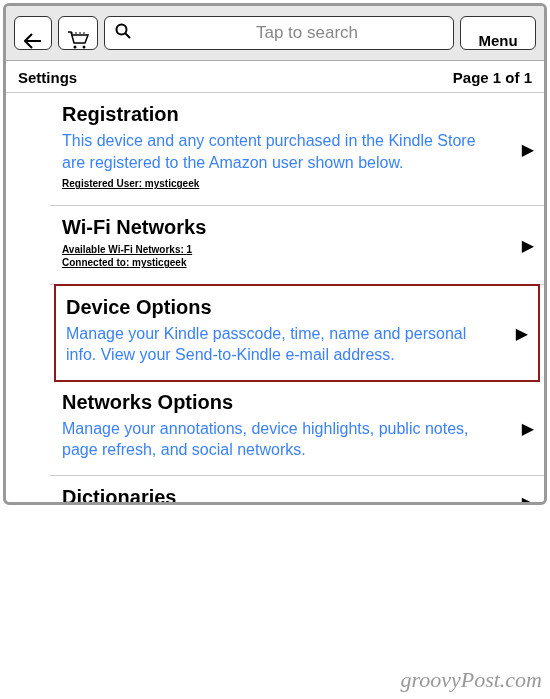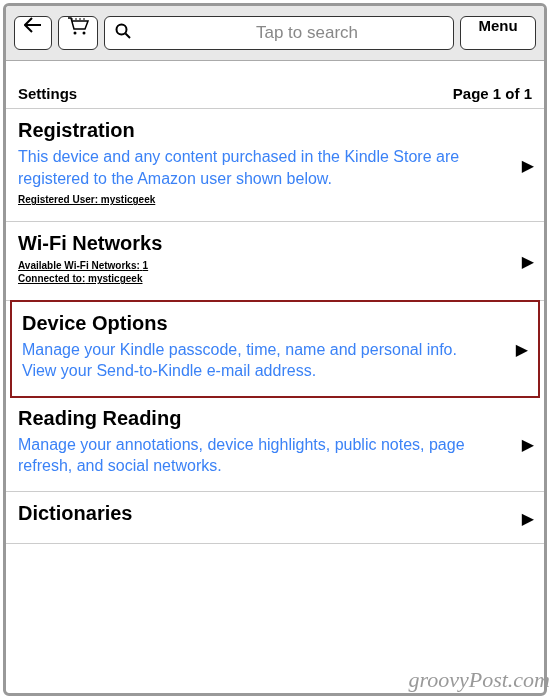--- a/index.html
+++ b/index.html
@@ -12,40 +12,40 @@
       background: #fff;
       width: 550px;
       height: 699px;
       overflow: hidden;
       position: relative;
     }
     .outer-border {
       border: 3px solid #999;
       border-radius: 6px;
       width: 544px;
-      height: 693px;
+      height: 502px;
       margin: 3px;
       background: #fff;
       overflow: hidden;
     }
     .toolbar {
       background: #e8e8e8;
       border-bottom: 1px solid #aaa;
       padding: 10px 8px;
       display: flex;
       gap: 6px;
       align-items: center;
     }
     .tb-btn {
       background: #fff;
       border: 1.5px solid #333;
       border-radius: 6px;
       height: 34px;
       display: flex;
-      align-items: flex-start;
+      align-items: flex-end;
       justify-content: center;
       cursor: pointer;
     }
     .back-btn {
       width: 38px;
     }
     .cart-btn {
       width: 40px;
     }
     .search-box {
@@ -67,27 +67,28 @@
       margin-left: -20px;
     }
     .menu-btn {
       width: 76px;
       font-weight: bold;
       font-size: 15px;
     }
     .header-row {
       display: flex;
       justify-content: space-between;
-      padding: 24px 12px 6px;
+      padding: 8px 12px 6px;
       font-size: 15px;
       font-weight: bold;
       border-bottom: 1px solid #ccc;
     }
     .settings-list {
       padding: 0;
+      margin-left: 44px;
     }
     .setting-item {
       border-bottom: 1px solid #ccc;
       padding: 10px 14px 14px 12px;
       position: relative;
       cursor: pointer;
     }
     .setting-item.highlighted {
       border: 2px solid #8b1a1a;
       margin: -1px 4px;
@@ -115,21 +116,21 @@
       position: absolute;
       right: 10px;
       top: 50%;
       transform: translateY(-50%);
       font-size: 16px;
       color: #000;
     }
     .watermark {
       position: absolute;
       bottom: 6px;
-      right: 0;
+      right: 8px;
       font-family: Georgia, serif;
       font-style: italic;
       font-size: 22px;
       color: #999;
     }
   </style>
 </head>
 <body>
 
 <div class="outer-border">
@@ -186,21 +187,21 @@
       <span class="chevron">▶</span>
     </div>
 
     <div class="setting-item highlighted">
       <div class="setting-title">Device Options</div>
       <div class="setting-desc">Manage your Kindle passcode, time, name and personal info. View your Send-to-Kindle e-mail address.</div>
       <span class="chevron">▶</span>
     </div>
 
     <div class="setting-item">
-      <div class="setting-title">Reading Reading</div>
+      <div class="setting-title">Networks Options</div>
       <div class="setting-desc">Manage your annotations, device highlights, public notes, page refresh, and social networks.</div>
       <span class="chevron">▶</span>
     </div>
 
     <div class="setting-item">
       <div class="setting-title">Dictionaries</div>
       <span class="chevron">▶</span>
     </div>
 
   </div>

